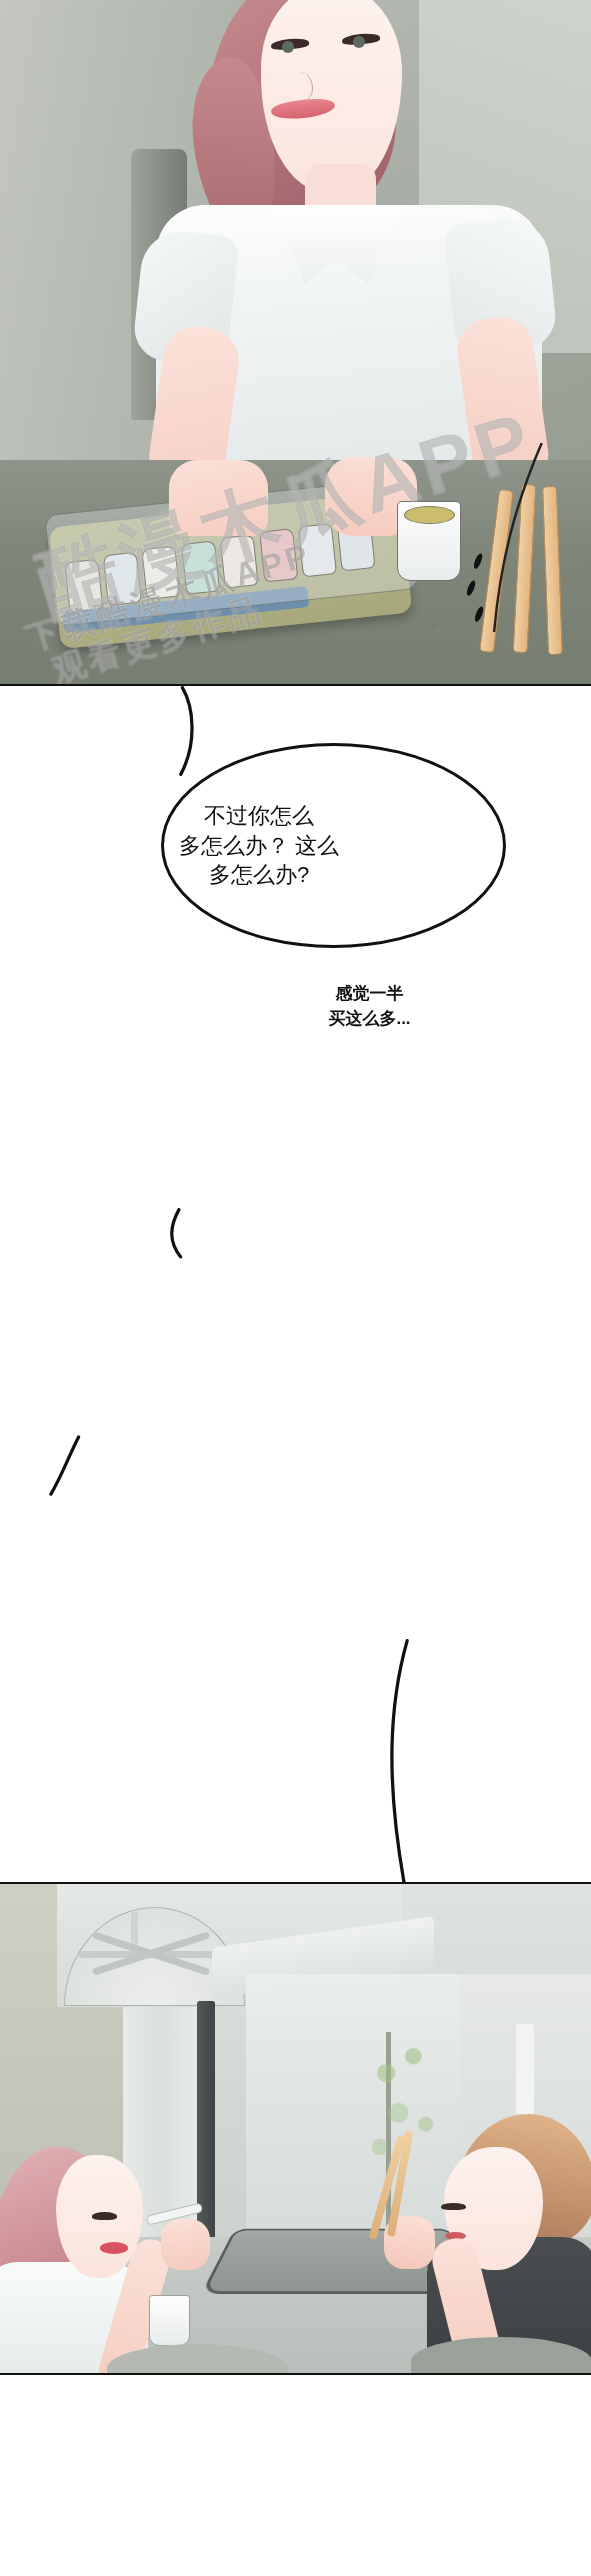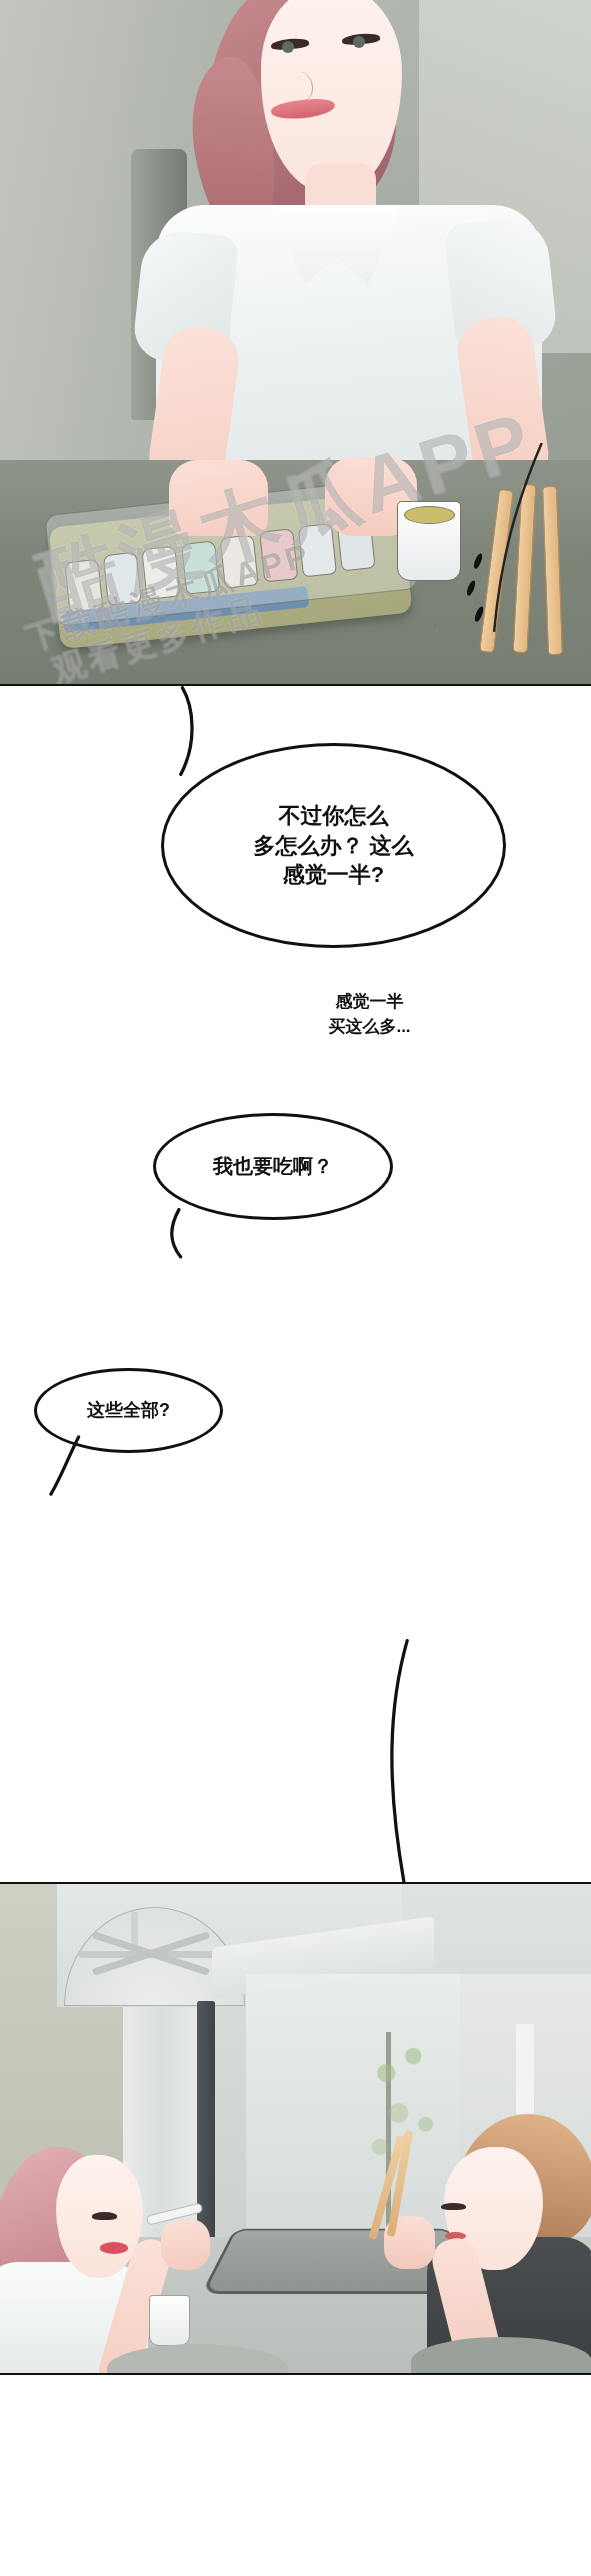--- a/index.html
+++ b/index.html
@@ -109,34 +109,34 @@
        transform:rotate(-17deg); color:rgba(70,70,70,.26); }
   .wm-l1{ left:21.4px; top:575px; font-size:33px; letter-spacing:3.3px; transform:rotate(-17deg);
        color:rgba(75,75,75,.34); }
   .wm-l2{ left:49px; top:618px; font-size:33px; letter-spacing:3.3px; transform:rotate(-17deg);
        color:rgba(75,75,75,.34); }
 
   
   #dialog-area{ position:absolute; left:0; top:686px; width:591px; height:1196px; background:#fff; }
 
   .bubble{ position:absolute; background:#fff; border:3.3px solid #111;
-           border-radius:50%; display:flex; align-items:center; justify-content:center;
-           text-align:center; color:#111; font-weight:700; line-height:1.34; }
+           border-radius:50%; display:flex; align-items:center; justify-content:flex-start;
+           text-align:center; color:#111; font-weight:400; line-height:1.34; }
   .bubble .txt{ padding:0 15px; }
 
   #bubble-1{ left:161px; top:57px; width:345px; height:205px; font-size:22px; }
   #bubble-2{ left:153px; top:427px; width:240px; height:107px; font-size:20px; }
   #bubble-3{ left:34px; top:682px; width:189px; height:85px; font-size:18px; }
   #bubble-4{ left:204px; top:821px; width:292px; height:154px; font-size:21.4px; }
 
   .tail{ position:absolute; border:none; }
 
   .narration{ position:absolute; color:#111; font-weight:700; text-align:center;
               line-height:1.45; font-size:17px; }
-  #narration-1{ left:271px; top:304px; width:197px; }
+  #narration-1{ left:271px; top:296px; width:197px; }
 
   
   #panel-3{ top:1882px; height:493px;
             background:linear-gradient(180deg,#dfe3e0 0%,#d3d8d5 42%,#c6cbc8 100%); }
   .p3-wallL{ position:absolute; left:0; top:0; width:123px; height:493px;
              background:linear-gradient(180deg,#cfd0c4,#c0c2b5 60%,#b4b7ab); }
   .p3-ceiling{ position:absolute; left:57px; top:0; width:345px; height:123px;
              background:linear-gradient(180deg,#e5e9e6,#d7dcd9); }
   .p3-dome{ position:absolute; left:64px; top:23px; width:181px; height:99px;
              background:radial-gradient(ellipse at 50% 100%,#eceeec,#d8ddda);
@@ -293,39 +293,33 @@
   <div id="dialog-area">
 
     <svg class="tail" style="left:164px; top:0px;" width="99" height="90" viewBox="0 0 120 110">
       <path d="M 20 108 C 40 70, 36 26, 22 2" stroke="#111" stroke-width="4" fill="none" stroke-linecap="round"></path>
     </svg>
 
     <div class="bubble" id="bubble-1">
       <div class="txt">
         <div>不过你怎么</div>
         <div>多怎么办？ 这么</div>
-        <div>感觉一半?</div>
+        <div>多怎么办?</div>
       </div>
     </div>
 
     <div class="narration" id="narration-1">
       <div>感觉一半</div>
       <div>买这么多...</div>
     </div>
 
-    <div class="bubble" id="bubble-2">
-      <div class="txt">我也要吃啊？</div>
-    </div>
     <svg class="tail" style="left:161px; top:522px;" width="57" height="57" viewBox="0 0 70 70">
       <path d="M 22 2 C 10 24, 10 42, 24 60" stroke="#111" stroke-width="4" fill="none" stroke-linecap="round"></path>
     </svg>
 
-    <div class="bubble" id="bubble-3">
-      <div class="txt">这些全部?</div>
-    </div>
     <svg class="tail" style="left:46px; top:749px;" width="57" height="66" viewBox="0 0 70 80">
       <path d="M 40 2 C 26 30, 18 52, 6 72" stroke="#111" stroke-width="4" fill="none" stroke-linecap="round"></path>
     </svg>
 
     <svg class="tail" style="left:371px; top:953px;" width="74" height="246" viewBox="0 0 90 300">
       <path d="M 44 2 C 22 80, 18 170, 40 296" stroke="#111" stroke-width="4" fill="none" stroke-linecap="round"></path>
     </svg>
   </div>
 
   <div class="panel" id="panel-3">

